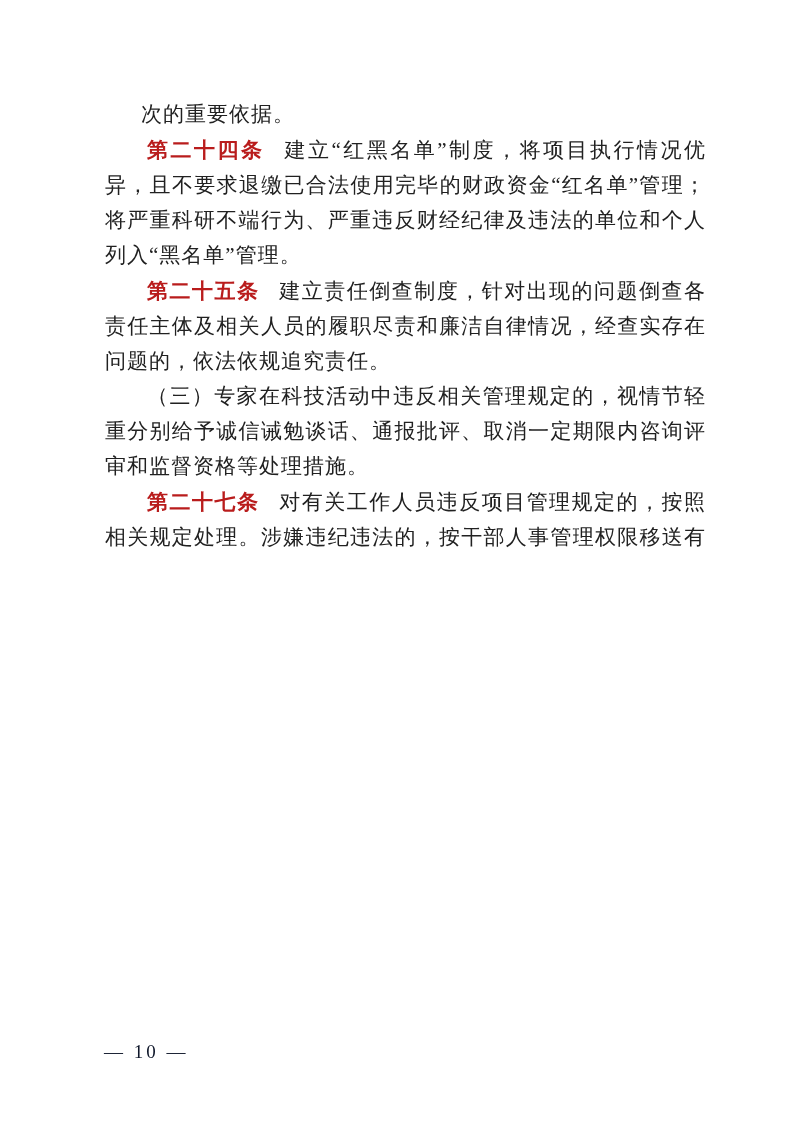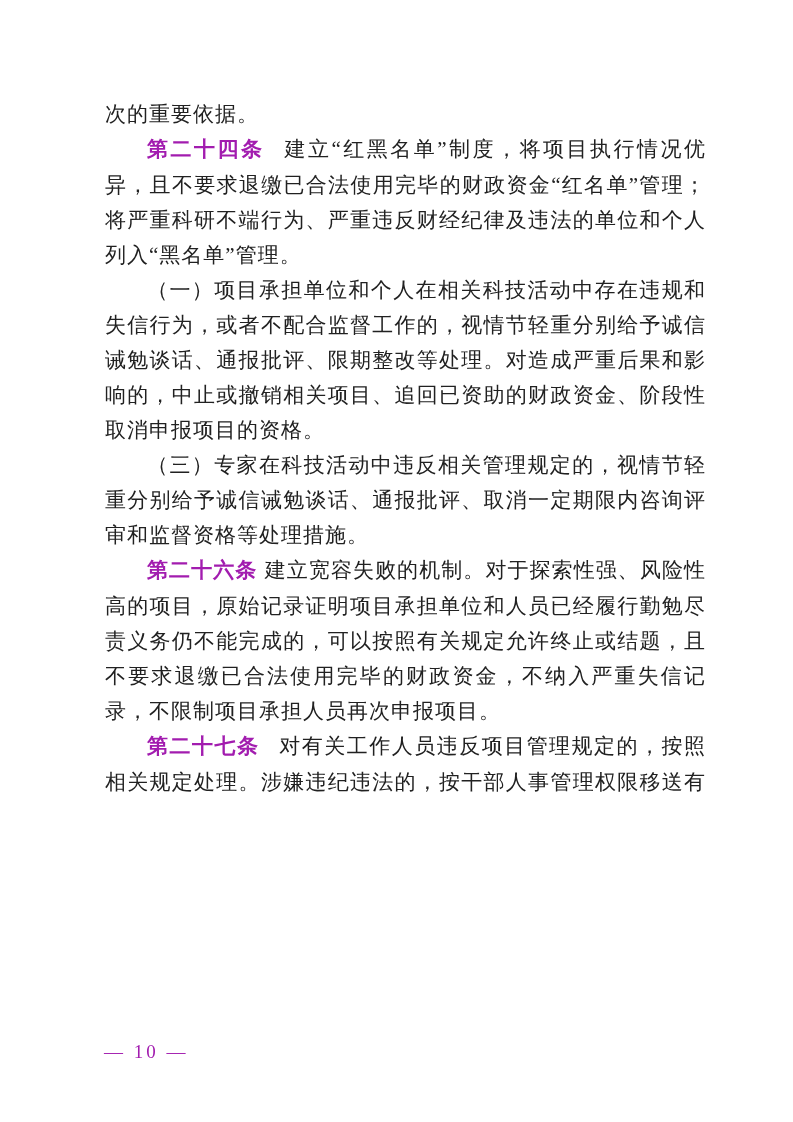--- a/index.html
+++ b/index.html
@@ -30,48 +30,48 @@
     text-align: justify;
     text-justify: inter-ideograph;
     word-break: break-all;
   }
   .para.article,
   .para.item {
     text-indent: 2em;
   }
   .para.continuation {
     text-indent: 0;
+    margin-left: 36px;
   }
   .para.justify-last {
     text-align-last: justify;
   }
   .article-no {
-    font-family: Liberation Mono, monospace;
+    font-family: Liberation Sans, sans-serif;
     font-weight: bold;
-    color: #a21caf;
+    color: #b91c1c;
   }
   .article-no.wide  { margin-right: 0.95em; }
   .article-no.narrow { margin-right: 0.35em; }
   .footer {
     position: absolute;
     left: 104px;
     top: 1040px;
     font-size: 19px;
     line-height: 24px;
     letter-spacing: 3px;
-    color: #a21caf;
+    color: #0f172a;
     font-family: "Liberation Serif", "DejaVu Serif", serif;
   }
 </style>
 </head>
 <body>
 
 <div class="page">
   <div class="content">
       <p class="para continuation"><span>次的重要依据。</span></p>
       <p class="para article"><span class="article-no wide">第二十四条</span><span>建立“红黑名单”制度，将项目执行情况优异，且不要求退缴已合法使用完毕的财政资金“红名单”管理；将严重科研不端行为、严重违反财经纪律及违法的单位和个人列入“黑名单”管理。</span></p>
-      <p class="para item"><span>（一）项目承担单位和个人在相关科技活动中存在违规和失信行为，或者不配合监督工作的，视情节轻重分别给予诚信诫勉谈话、通报批评、限期整改等处理。对造成严重后果和影响的，中止或撤销相关项目、追回已资助的财政资金、阶段性取消申报项目的资格。</span></p>
+      <p class="para article"><span class="article-no wide">第二十五条</span><span>建立责任倒查制度，针对出现的问题倒查各责任主体及相关人员的履职尽责和廉洁自律情况，经查实存在问题的，依法依规追究责任。</span></p>
       <p class="para item"><span>（三）专家在科技活动中违反相关管理规定的，视情节轻重分别给予诚信诫勉谈话、通报批评、取消一定期限内咨询评审和监督资格等处理措施。</span></p>
-      <p class="para article"><span class="article-no narrow">第二十六条</span><span>建立宽容失败的机制。对于探索性强、风险性高的项目，原始记录证明项目承担单位和人员已经履行勤勉尽责义务仍不能完成的，可以按照有关规定允许终止或结题，且不要求退缴已合法使用完毕的财政资金，不纳入严重失信记录，不限制项目承担人员再次申报项目。</span></p>
       <p class="para article justify-last"><span class="article-no wide">第二十七条</span><span>对有关工作人员违反项目管理规定的，按照相关规定处理。涉嫌违纪违法的，按干部人事管理权限移送有</span></p>
     </div>
   <div class="footer">— 10 —</div>
 </div>
 
 </body></html>

